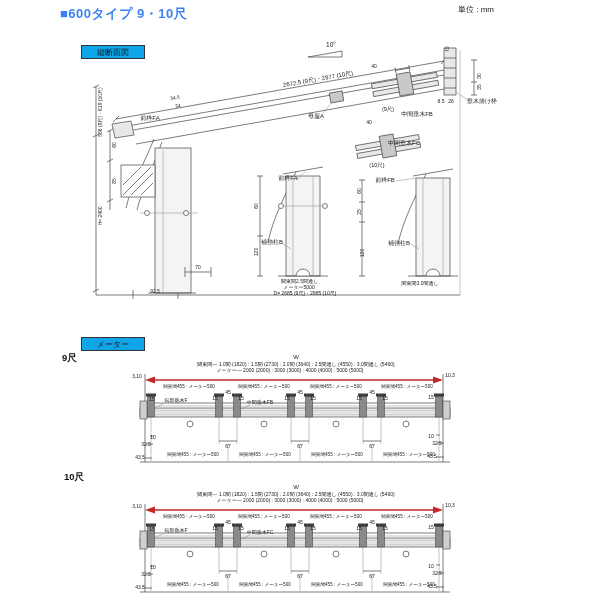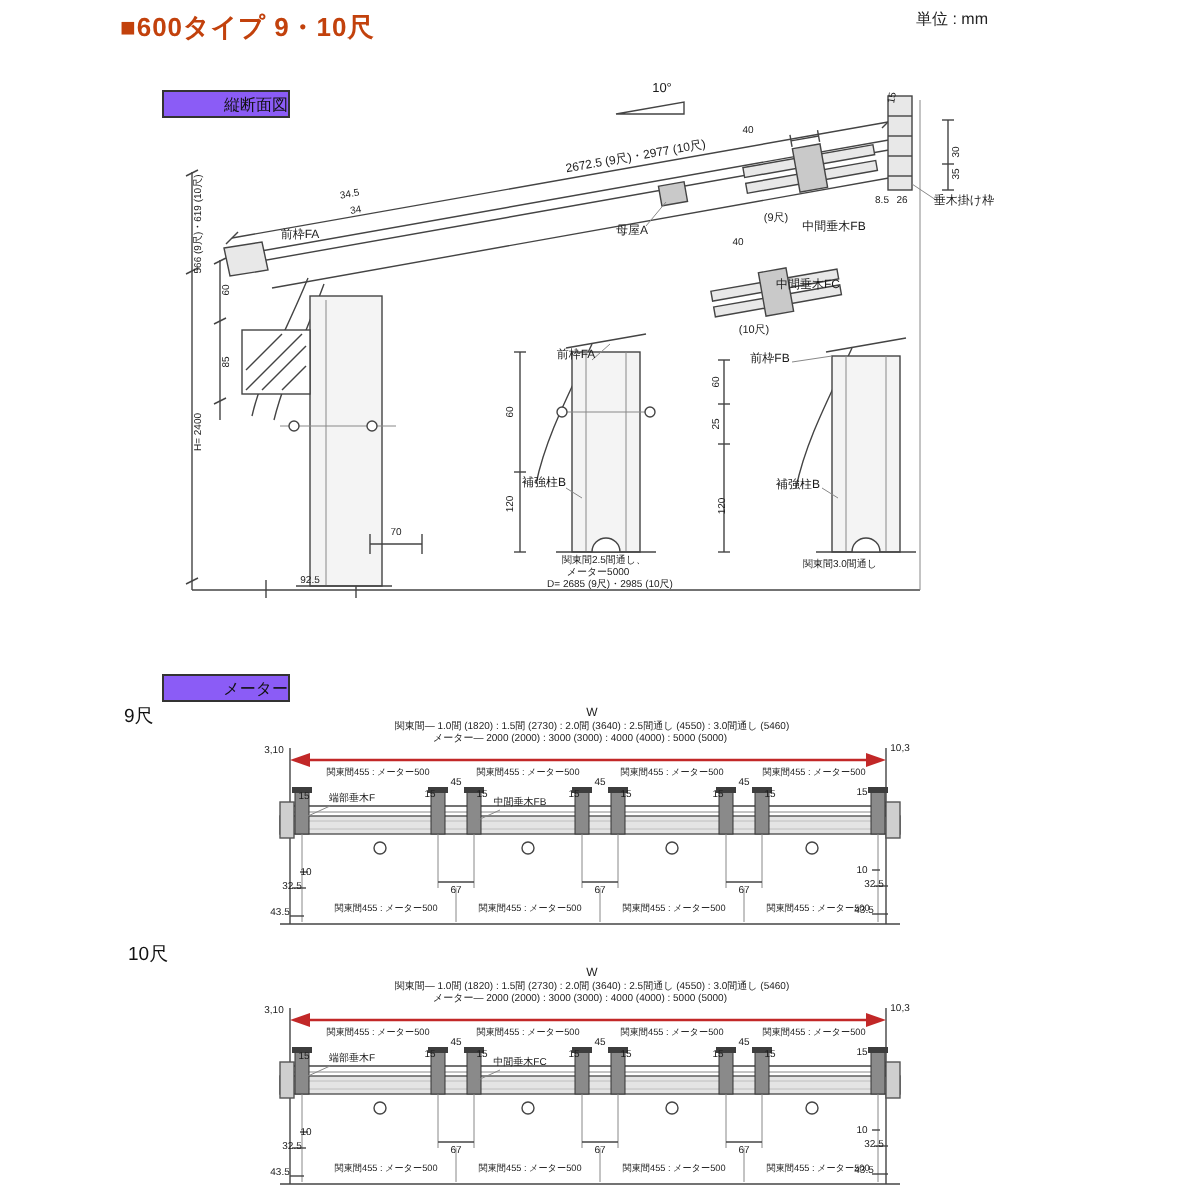--- a/index.html
+++ b/index.html
@@ -1,22 +1,22 @@
 <!DOCTYPE html>
 <html><head>
 <meta charset="utf-8">
 <style>
   html,body{margin:0;padding:0}
   body{width:600px;height:600px;position:relative;background:#ffffff;overflow:hidden;
        font-family:"Liberation Sans",sans-serif;color:#1c1c1c;--red:#c22828}
-  .title{position:absolute;left:60px;top:5px;font-size:13px;font-weight:bold;letter-spacing:.5px;color:#c2410c;white-space:nowrap}
+  .title{position:absolute;left:60px;top:5px;font-size:13px;font-weight:bold;letter-spacing:.5px;color:#3b82f6;white-space:nowrap}
   .unit{position:absolute;left:458px;top:4px;font-size:8px;color:#222;white-space:nowrap}
-  .secbox{position:absolute;width:62px;height:12px;border:1px solid #333;background:#8b5cf6;
-          display:flex;align-items:center;justify-content:flex-end;font-size:8px;color:#111}
-  .sublabel{position:absolute;font-size:9.5px;font-weight:normal;color:#111;white-space:nowrap}
+  .secbox{position:absolute;width:62px;height:12px;border:1px solid #333;background:#0ea5e9;
+          display:flex;align-items:center;justify-content:center;font-size:8px;color:#111}
+  .sublabel{position:absolute;font-size:9.5px;font-weight:bold;color:#111;white-space:nowrap}
   svg.draw{position:absolute;left:0;top:0}
   #annotations{position:absolute;left:0;top:0;width:600px;height:600px;pointer-events:none}
   .ann{position:absolute;white-space:nowrap;line-height:1;color:#1c1c1c;transform-origin:center center}
   
   .ln line,.ln path,.ln rect,.ln polygon,.ln circle{stroke:#444;stroke-width:.7;fill:none}
   .thin{stroke:#888 !important;stroke-width:.5 !important}
   .xlight{stroke:#b5b5b5 !important;stroke-width:.4 !important}
   .band{fill:#e4e4e4 !important;stroke:#555 !important}
   .cap{fill:#cfcfcf !important;stroke:#555 !important}
   .dark{fill:#8a8a8a !important;stroke:#333 !important;stroke-width:.5 !important}

